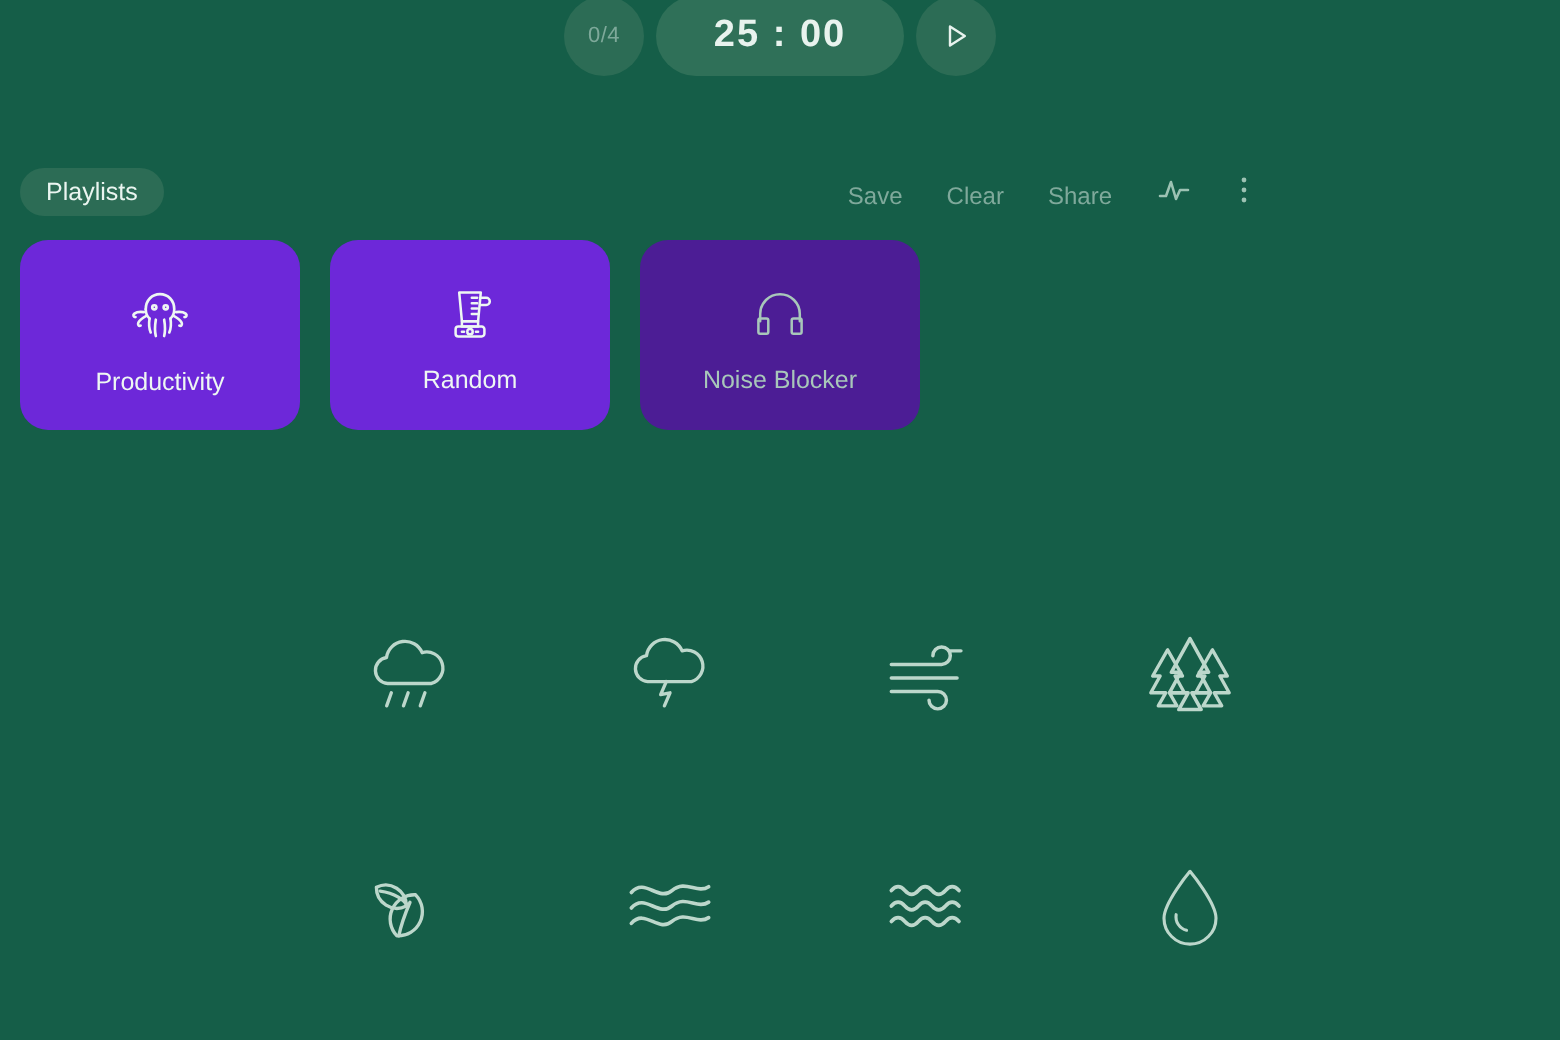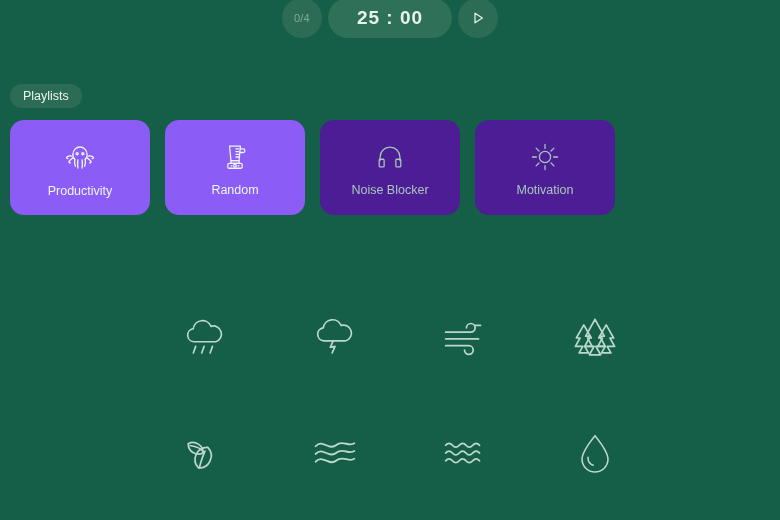--- a/index.html
+++ b/index.html
@@ -66,21 +66,21 @@
     width: 790px; height: 95px;
     display: flex; gap: 15px;
   }
   .card {
     width: 140px; height: 95px; border-radius: 14px;
     background: #4c1d95;
     display: flex; flex-direction: column;
     align-items: center; justify-content: center; gap: 8px;
     cursor: pointer; flex: 0 0 auto;
   }
-  .card.active { background: #8b5cf6; }
+  .card.active { background: #6d28d9; }
   .card-label { font-size: 12.5px; color: #a8c7ba; }
   .card.active .card-label { color: #eef7f3; }
   .card svg { display: block; }
 
   
   .sound-grid {
     position: absolute; top: 280px; left: 140px;
     width: 520px;
     display: grid;
     grid-template-columns: repeat(4, 130px);
@@ -120,20 +120,49 @@
   </div>
 
   <div class="tabs-row">
 
     <div class="tabs-left">
       <div class="tab active">
         <span>Playlists</span>
       </div>
     </div>
 
+    <div class="tabs-right">
+      <div class="action-link">
+        <span>Save</span>
+      </div>
+      <div class="action-link">
+        <span>Clear</span>
+      </div>
+      <div class="action-link">
+        <span>Share</span>
+      </div>
+
+      <div class="icon-btn">
+        <span>
+          <svg width="18" height="16" viewBox="0 0 18 16">
+            <path d="M2 11 L5 11 L7.5 4 L10 12.5 L12 8 L16 8" fill="none" stroke="#9dc2b3" stroke-width="1.3" stroke-linecap="round" stroke-linejoin="round"></path>
+          </svg>
+        </span>
+      </div>
+
+      <div class="icon-btn edge-clip">
+        <span>
+          <svg width="18" height="16" viewBox="0 0 18 16">
+            <circle cx="4" cy="3" r="1.2" fill="#9dc2b3"></circle>
+            <circle cx="4" cy="8" r="1.2" fill="#9dc2b3"></circle>
+            <circle cx="4" cy="13" r="1.2" fill="#9dc2b3"></circle>
+          </svg>
+        </span>
+      </div>
+    </div>
 
   </div>
 
   <div class="cards-row">
 
     <div class="card active">
       <span>
         <svg width="38" height="38" viewBox="0 0 40 40">
           <g fill="none" stroke="#eef7f3" stroke-width="1.4" stroke-linecap="round" stroke-linejoin="round">
             <path d="M12.5 17.5c0-4.8 3.4-8 7.5-8s7.5 3.2 7.5 8c0 2.3-.9 3.9-2 4.9"></path>
@@ -178,33 +207,20 @@
           <g fill="none" stroke="#a8c7ba" stroke-width="1.4" stroke-linecap="round" stroke-linejoin="round">
             <path d="M9 24 V20 A11 11 0 0 1 31 20 V24"></path>
             <path d="M9 22.5 h3.5 a1 1 0 0 1 1 1 V30 a1 1 0 0 1 -1 1 H9 a1 1 0 0 1 -1 -1 v-6.5 a1 1 0 0 1 1 -1 Z"></path>
             <path d="M31 22.5 h-3.5 a1 1 0 0 0 -1 1 V30 a1 1 0 0 0 1 1 H31 a1 1 0 0 0 1 -1 v-6.5 a1 1 0 0 0 -1 -1 Z"></path>
           </g>
         </svg>
       </span>
       <span class="card-label">Noise Blocker</span>
     </div>
 
-    <div class="card">
-      <span>
-        <svg width="36" height="36" viewBox="0 0 40 40">
-          <g fill="none" stroke="#a8c7ba" stroke-width="1.4" stroke-linecap="round">
-            <circle cx="20" cy="20" r="6.2"></circle>
-            <path d="M20 6 v4.5 M20 29.5 v4.5 M6 20 h4.5 M29.5 20 h4.5
-                     M10.1 10.1 l3.2 3.2 M26.7 26.7 l3.2 3.2
-                     M29.9 10.1 l-3.2 3.2 M13.3 26.7 l-3.2 3.2"></path>
-          </g>
-        </svg>
-      </span>
-      <span class="card-label">Motivation</span>
-    </div>
 
   </div>
 
   <div class="sound-grid">
 
     <div class="sound-tile">
       <span>
         <svg width="56" height="56" viewBox="0 0 60 60">
           <g fill="none" stroke="#bcd7cb" stroke-width="1.8" stroke-linecap="round" stroke-linejoin="round">
             <path d="M18 34 a7 7 0 0 1 -.6 -13.9 A10 10 0 0 1 36.5 17.5 a8 8 0 0 1 5 16.5 Z"></path>

